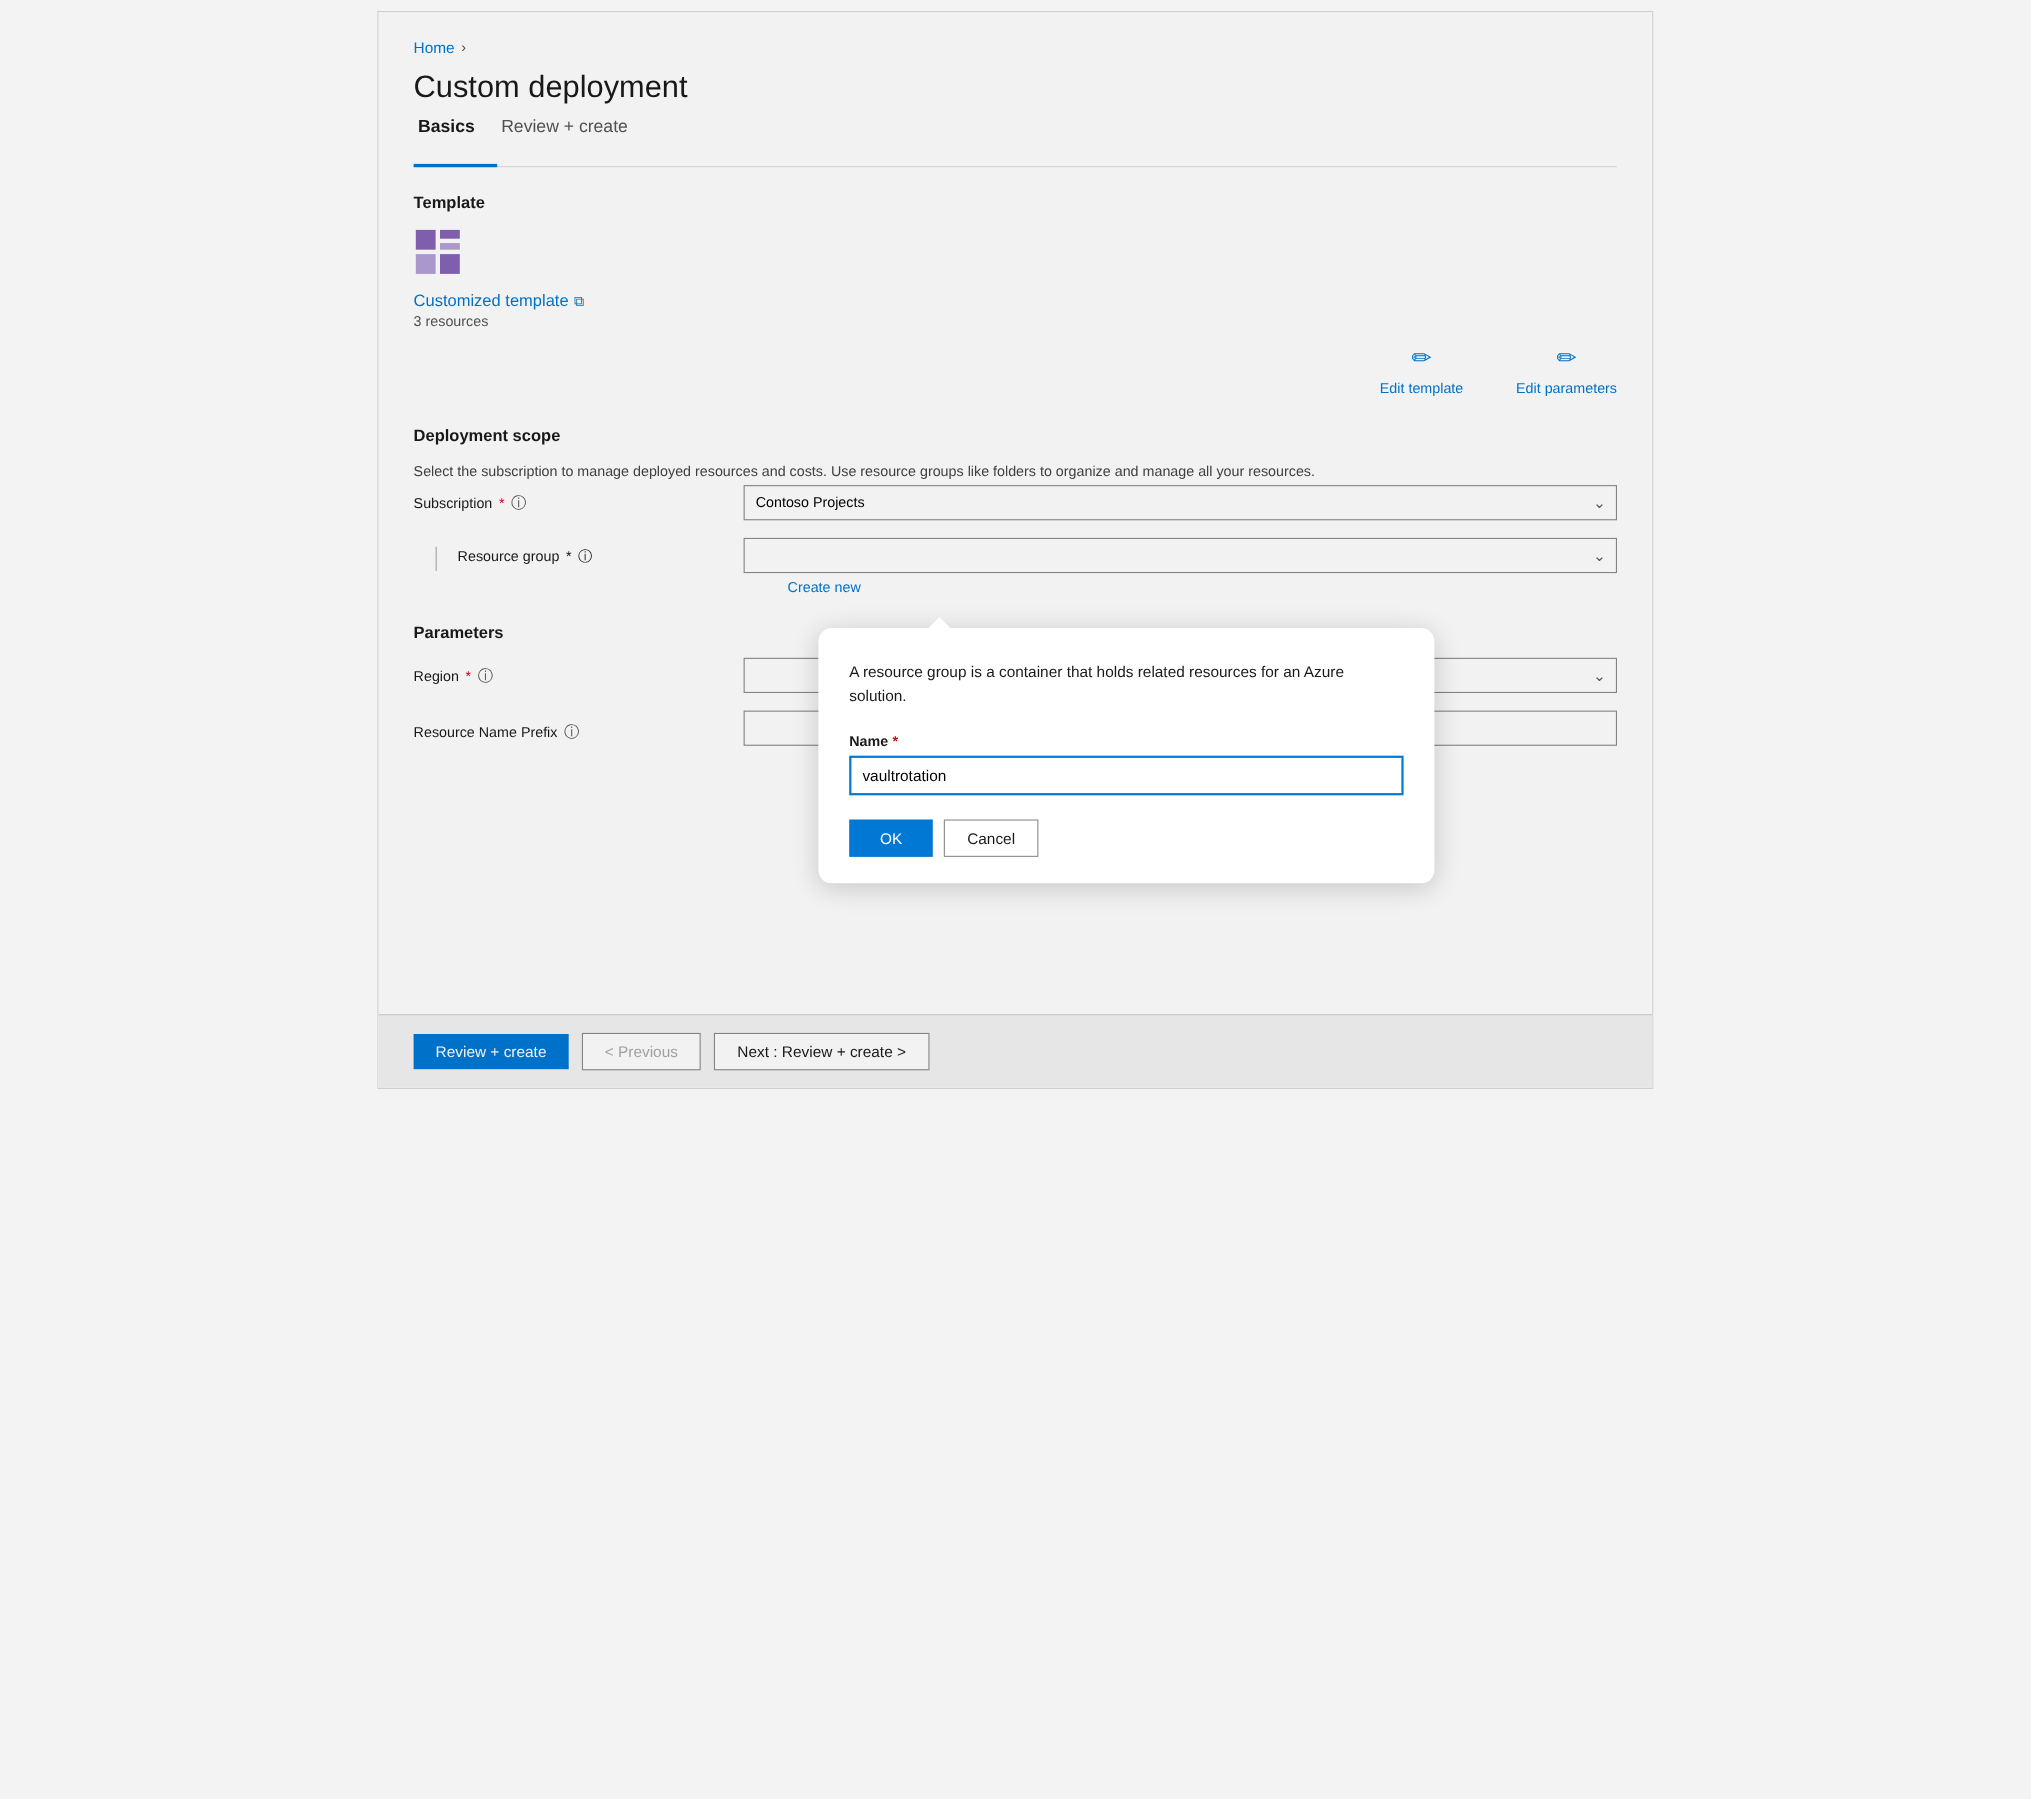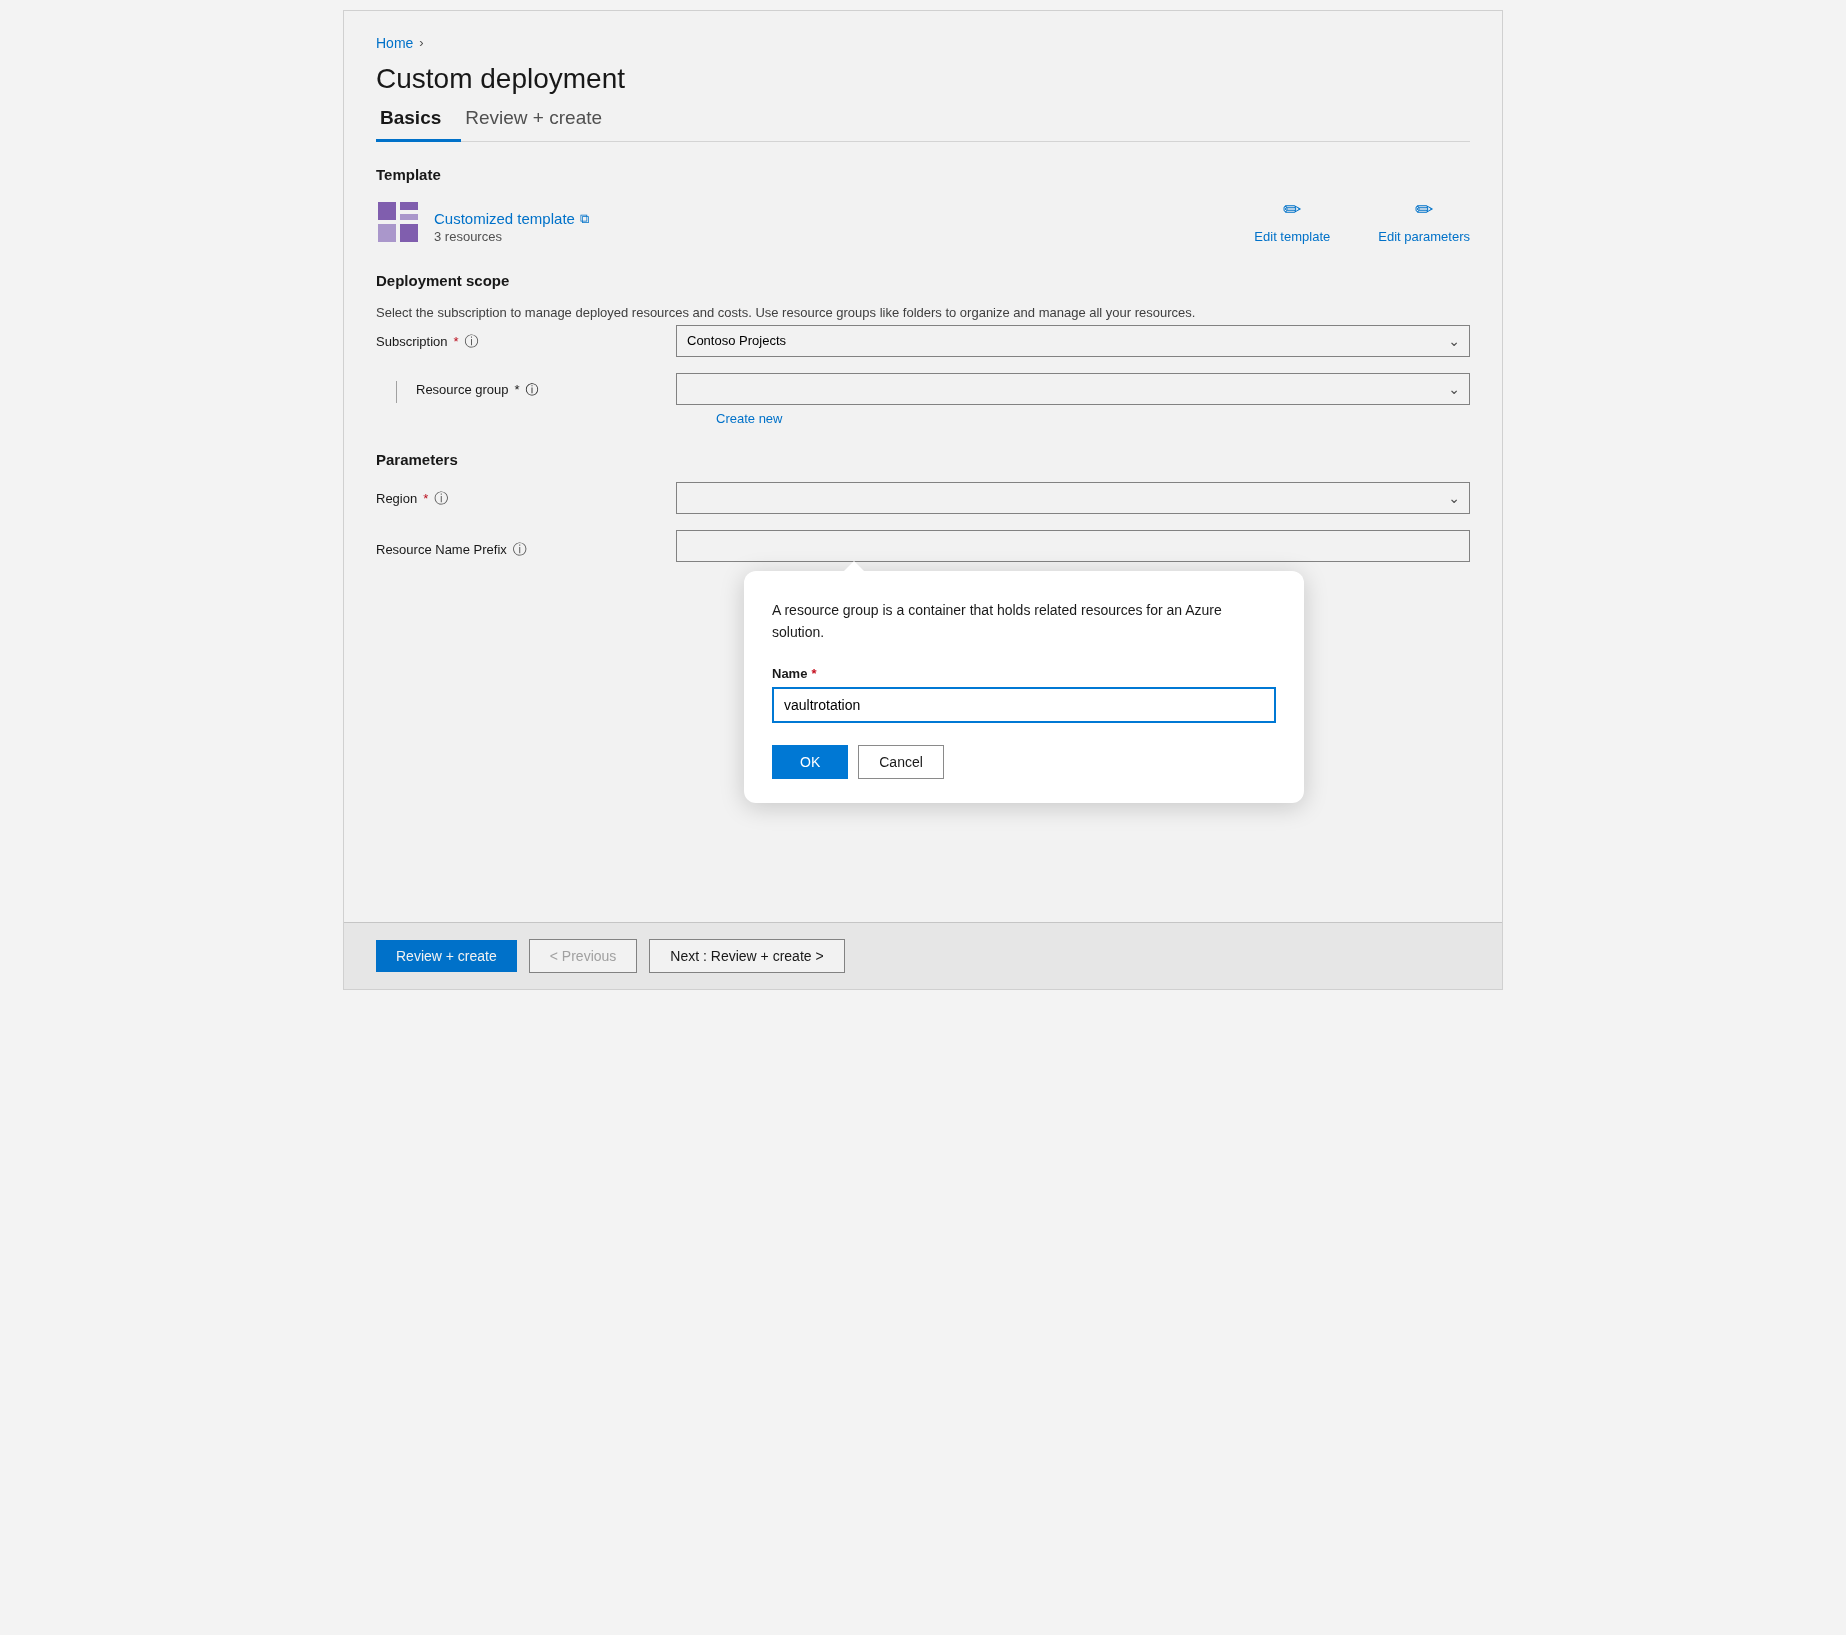--- a/index.html
+++ b/index.html
@@ -45,22 +45,22 @@
       color: #555;
       margin-bottom: 24px;
     }
     .tabs {
       display: flex;
       gap: 0;
       border-bottom: 1px solid #e0e0e0;
       margin-bottom: 24px;
     }
     .tab {
-      padding: 8px 20px 10px 4px;
-      font-size: 19px;
+      padding: 8px 20px 24px 4px;
+      font-size: 16px;
       cursor: pointer;
       color: #555;
       border-bottom: 3px solid transparent;
       margin-bottom: -1px;
     }
     .tab.active {
       color: #1a1a1a;
       font-weight: 600;
       border-bottom: 3px solid #0078d4;
     }
@@ -68,22 +68,23 @@
       font-size: 15px;
       font-weight: 600;
       color: #1a1a1a;
       margin-bottom: 14px;
     }
     .template-section {
       margin-bottom: 28px;
     }
     .template-card {
       display: flex;
-      align-items: flex-end;
+      align-items: flex-start;
       gap: 14px;
+      flex-direction: column;
     }
     .template-icon {
       width: 44px;
       height: 44px;
       flex-shrink: 0;
     }
     .template-icon svg rect { }
     .template-info a {
       color: #0078d4;
       font-size: 15px;

